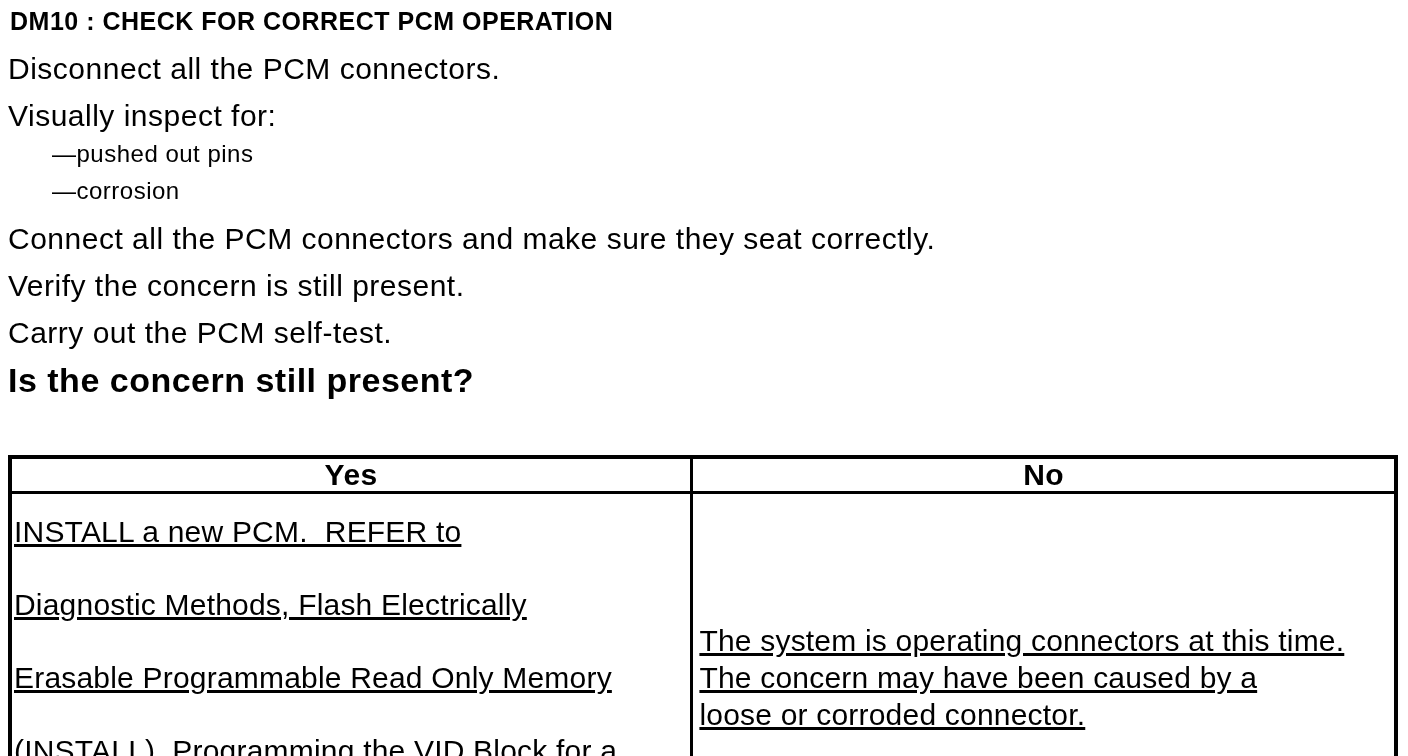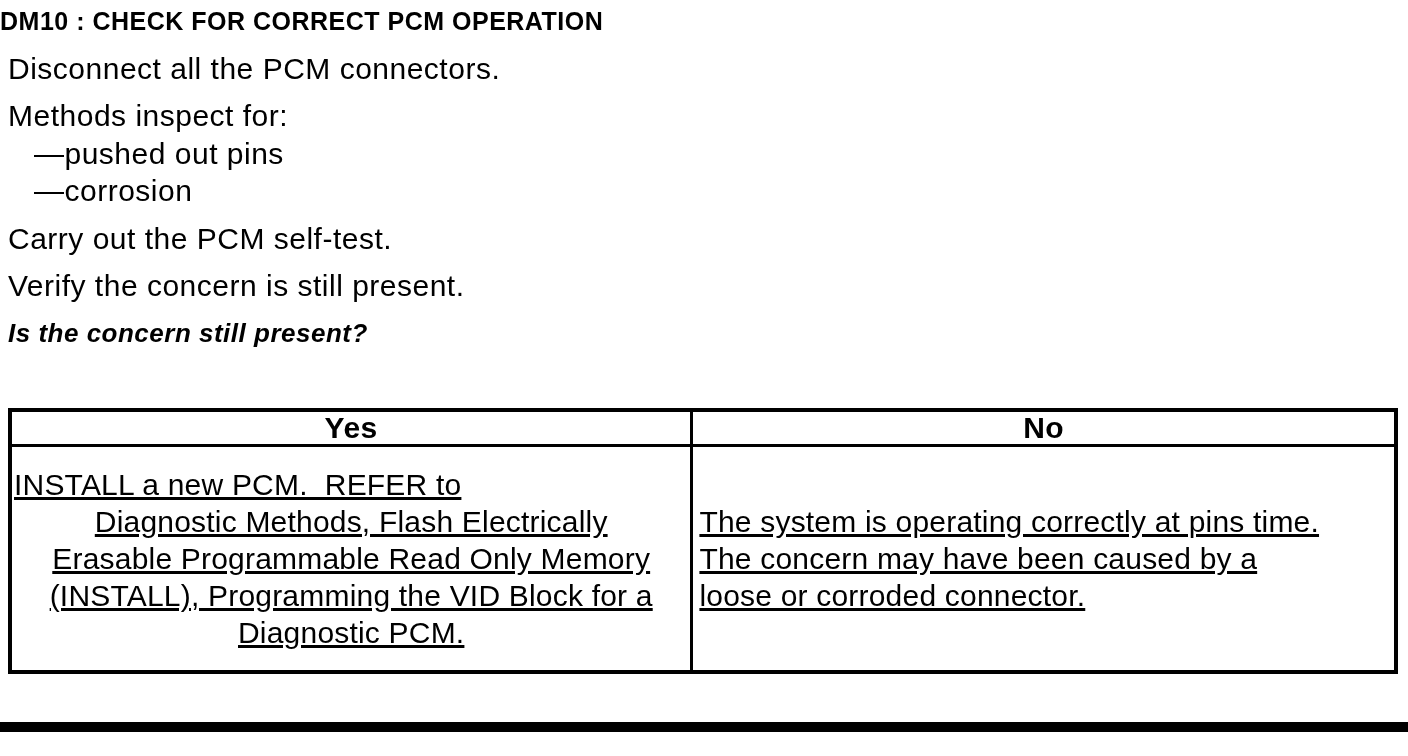--- a/index.html
+++ b/index.html
@@ -6,50 +6,49 @@
   html, body {
     width: 1408px; height: 756px;
     background: #ffffff;
     color: #000000;
     font-family: "Liberation Sans", sans-serif;
     overflow: hidden;
   }
   .page { width: 1408px; height: 756px; position: relative; }
 
   .heading {
-    margin: 6px 0 14px 0;
+    margin: 6px 0 14px 10px;
     font-size: 25px;
     font-weight: bold;
     line-height: 30px;
     letter-spacing: 0.5px;
     white-space: pre;
   }
   .step {
     margin: 8px 0 9px 8px;
     font-size: 30px;
     line-height: 38px;
     letter-spacing: 0.5px;
     white-space: pre;
   }
   .inspect-list { margin: -9px 0 11px 0; }
   .list-item {
-    margin-left: 34px;
-    font-size: 30px;
+    margin-left: 52px;
+    font-size: 24px;
     line-height: 37px;
     letter-spacing: 0.5px;
     white-space: pre;
   }
   .question {
     margin: 0 0 0 8px;
-    font-size: 26px;
+    font-size: 34px;
     font-weight: bold;
     line-height: 38px;
     letter-spacing: 0.5px;
     white-space: pre;
-    font-style: italic;
   }
 
   table.decision {
     margin: 56px 0 0 8px;
     width: 1390px;
     border-collapse: collapse;
     table-layout: fixed;
     border: 4px solid #000000;
   }
   table.decision th {
@@ -72,49 +71,50 @@
     padding: 19px 2px;
     text-decoration: underline;
   }
   td.yes-cell { vertical-align: top; padding-left: 2px; }
   td.no-cell  { vertical-align: middle; padding-left: 6px; }
   .tline {
     line-height: 37px;
     white-space: pre;
   }
   .t-left   { text-align: left; }
-  .t-center { text-align: center; }
+  .t-center { text-align: left; margin-top: 36px; }
 
   .bottom-bar {
     margin-top: 48px;
     width: 1408px;
     height: 10px;
     background: #000000;
   }
 </style>
 </head>
 <body>
 
 <div class="page">
 
   <div class="heading">DM10 : CHECK FOR CORRECT PCM OPERATION</div>
 
   <div class="step">Disconnect all the PCM connectors.</div>
 
-  <div class="step">Methods inspect for:</div>
+  <div class="step">Visually inspect for:</div>
 
   <div class="inspect-list">
     <div class="list-item">—pushed out pins</div>
     <div class="list-item">—corrosion</div>
   </div>
 
+  <div class="step">Connect all the PCM connectors and make sure they seat correctly.</div>
+
+  <div class="step">Verify the concern is still present.</div>
 
   <div class="step">Carry out the PCM self-test.</div>
-
-  <div class="step">Verify the concern is still present.</div>
 
   <div class="question">Is the concern still present?</div>
 
   <table class="decision">
     <colgroup>
       <col class="col-yes">
       <col class="col-no">
     </colgroup>
     <thead>
       <tr>
@@ -125,21 +125,21 @@
     <tbody>
       <tr>
         <td class="yes-cell">
           <div class="tline t-left">INSTALL a new PCM.  REFER to</div>
           <div class="tline t-center">Diagnostic Methods, Flash Electrically</div>
           <div class="tline t-center">Erasable Programmable Read Only Memory</div>
           <div class="tline t-center">(INSTALL), Programming the VID Block for a</div>
           <div class="tline t-center">Diagnostic PCM.</div>
         </td>
         <td class="no-cell">
-          <div class="tline t-left">The system is operating correctly at pins time.</div>
+          <div class="tline t-left">The system is operating connectors at this time.</div>
           <div class="tline t-left">The concern may have been caused by a</div>
           <div class="tline t-left">loose or corroded connector.</div>
         </td>
       </tr>
     </tbody>
   </table>
 
   <div class="bottom-bar"></div>
 
 </div>

